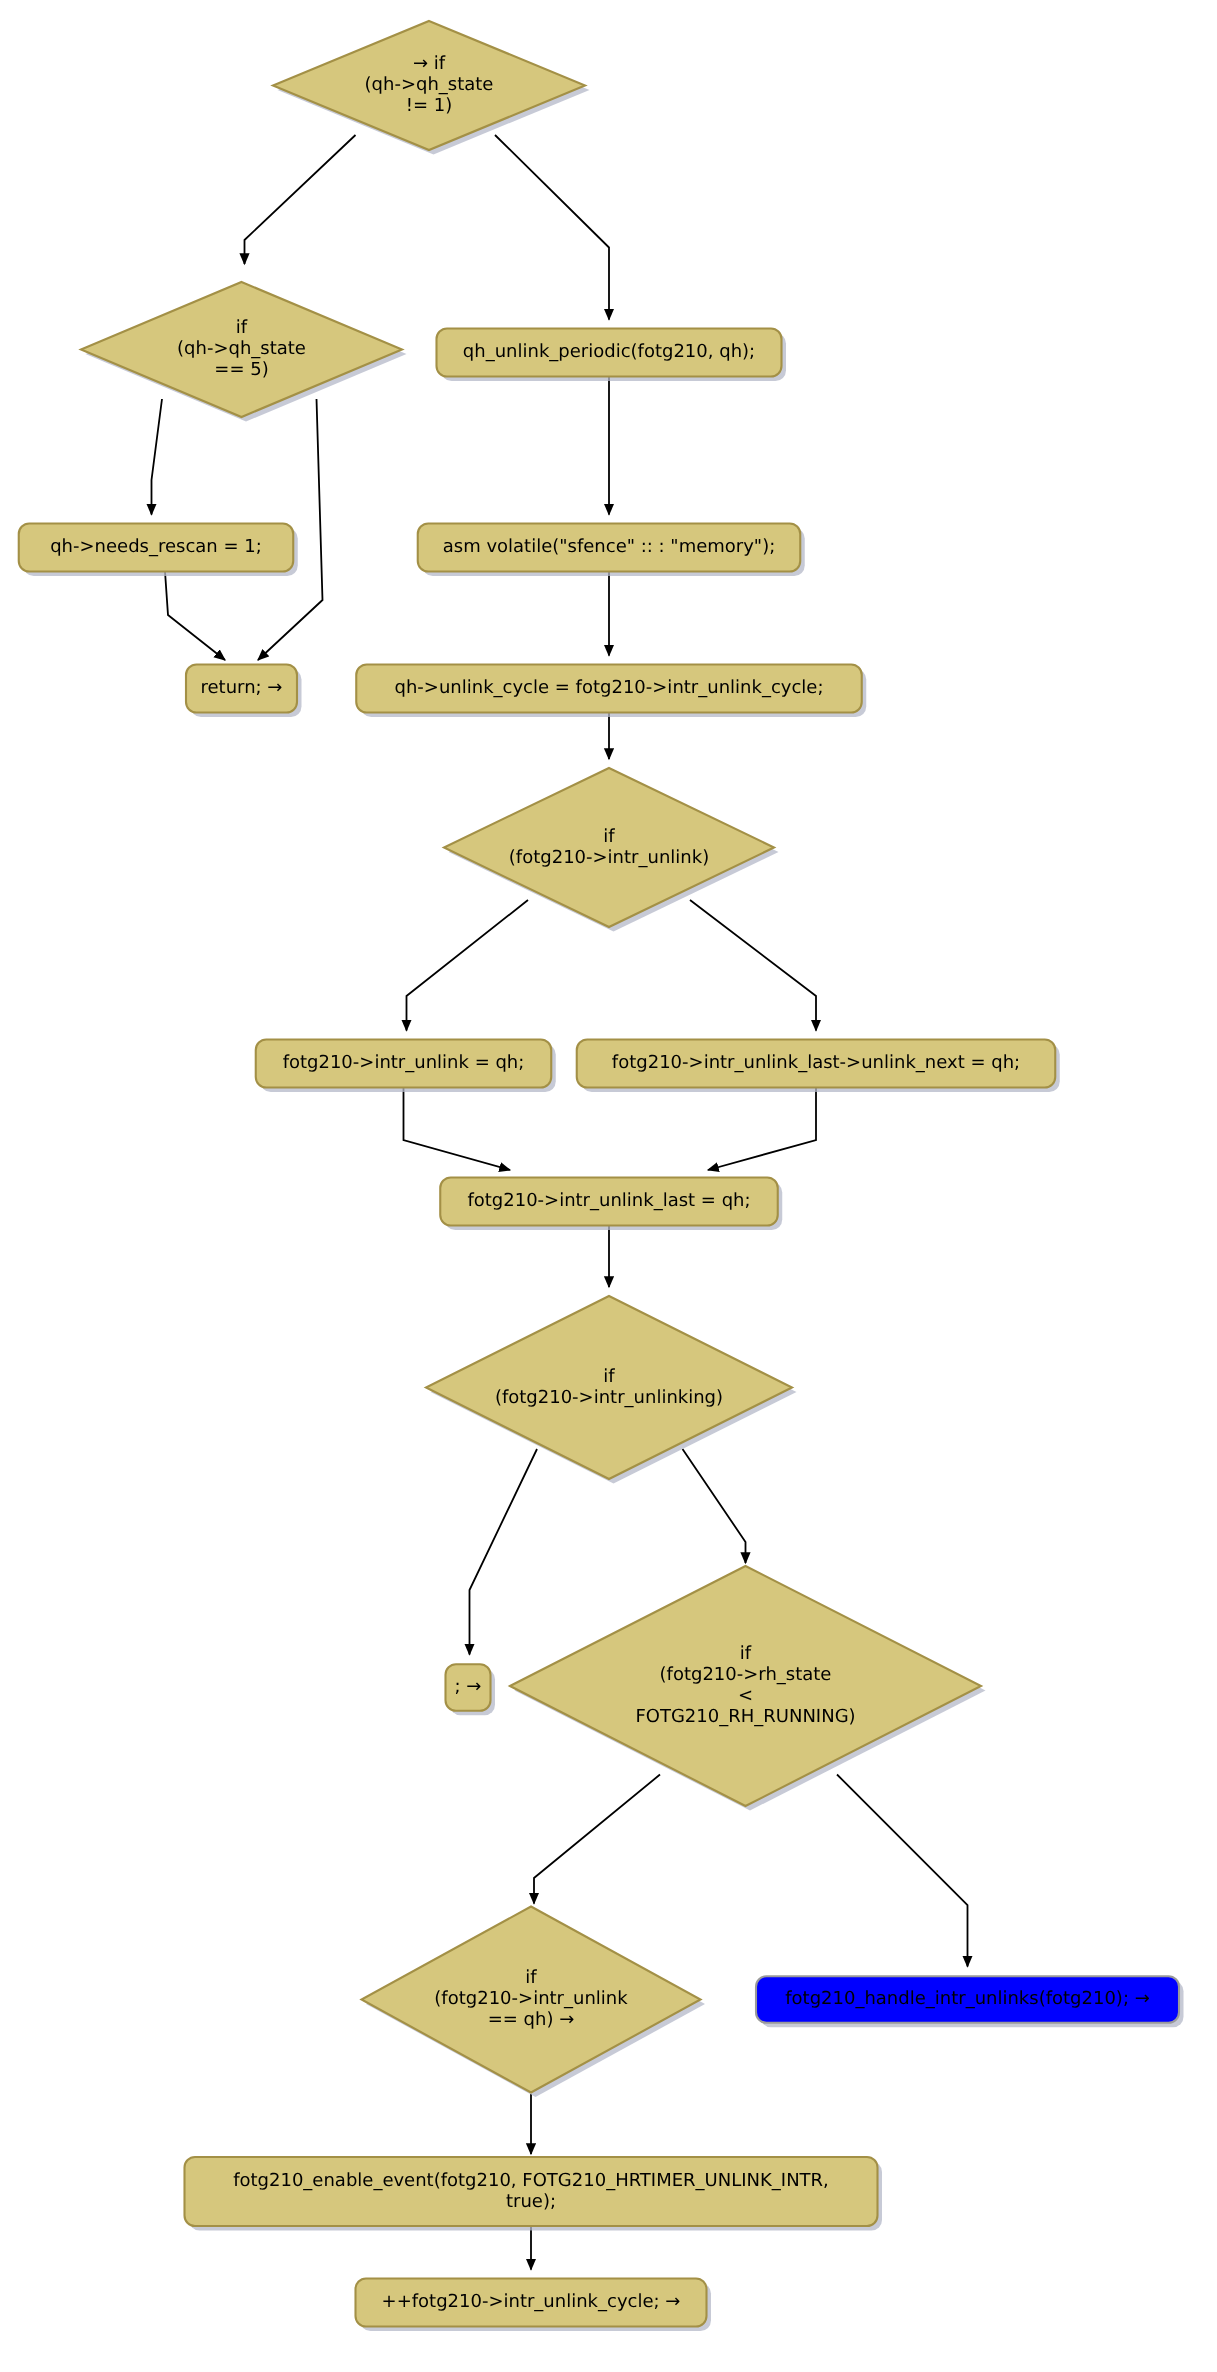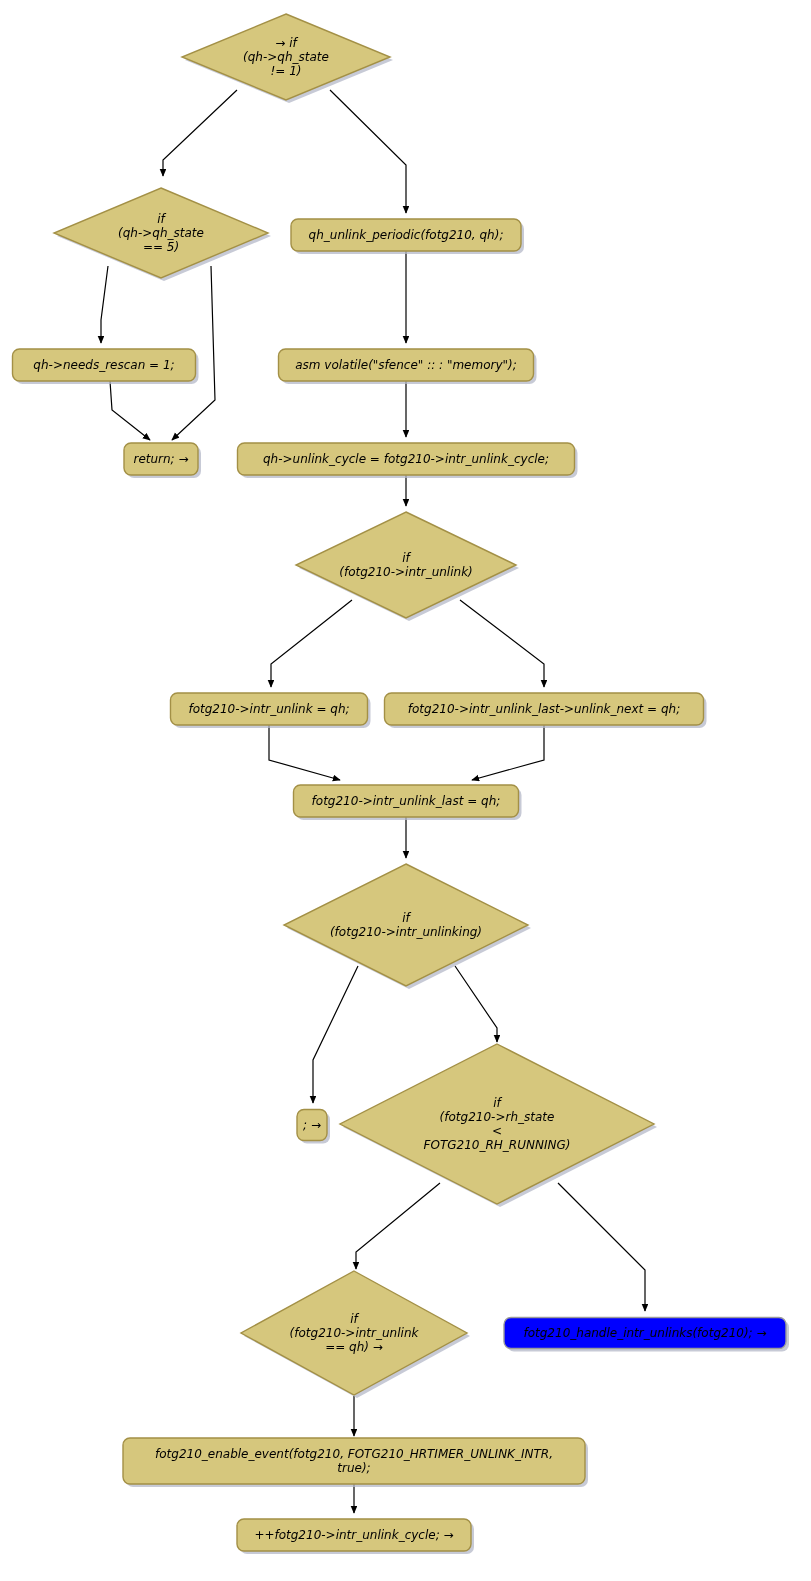--- a/index.html
+++ b/index.html
@@ -12,21 +12,20 @@
     width: 811px;
     height: 1581px;
     font-family: "DejaVu Sans", sans-serif;
     overflow: hidden;
   }
   #chart-root {
     position: relative;
     width: 811px;
     height: 1152px;
     background: #ffffff;
-    font-style: italic;
   }
   #flow-svg {
     position: absolute;
     top: 0;
     left: 0;
     width: 811px;
     height: 1581px;
     display: block;
   }
   .node-shape {

